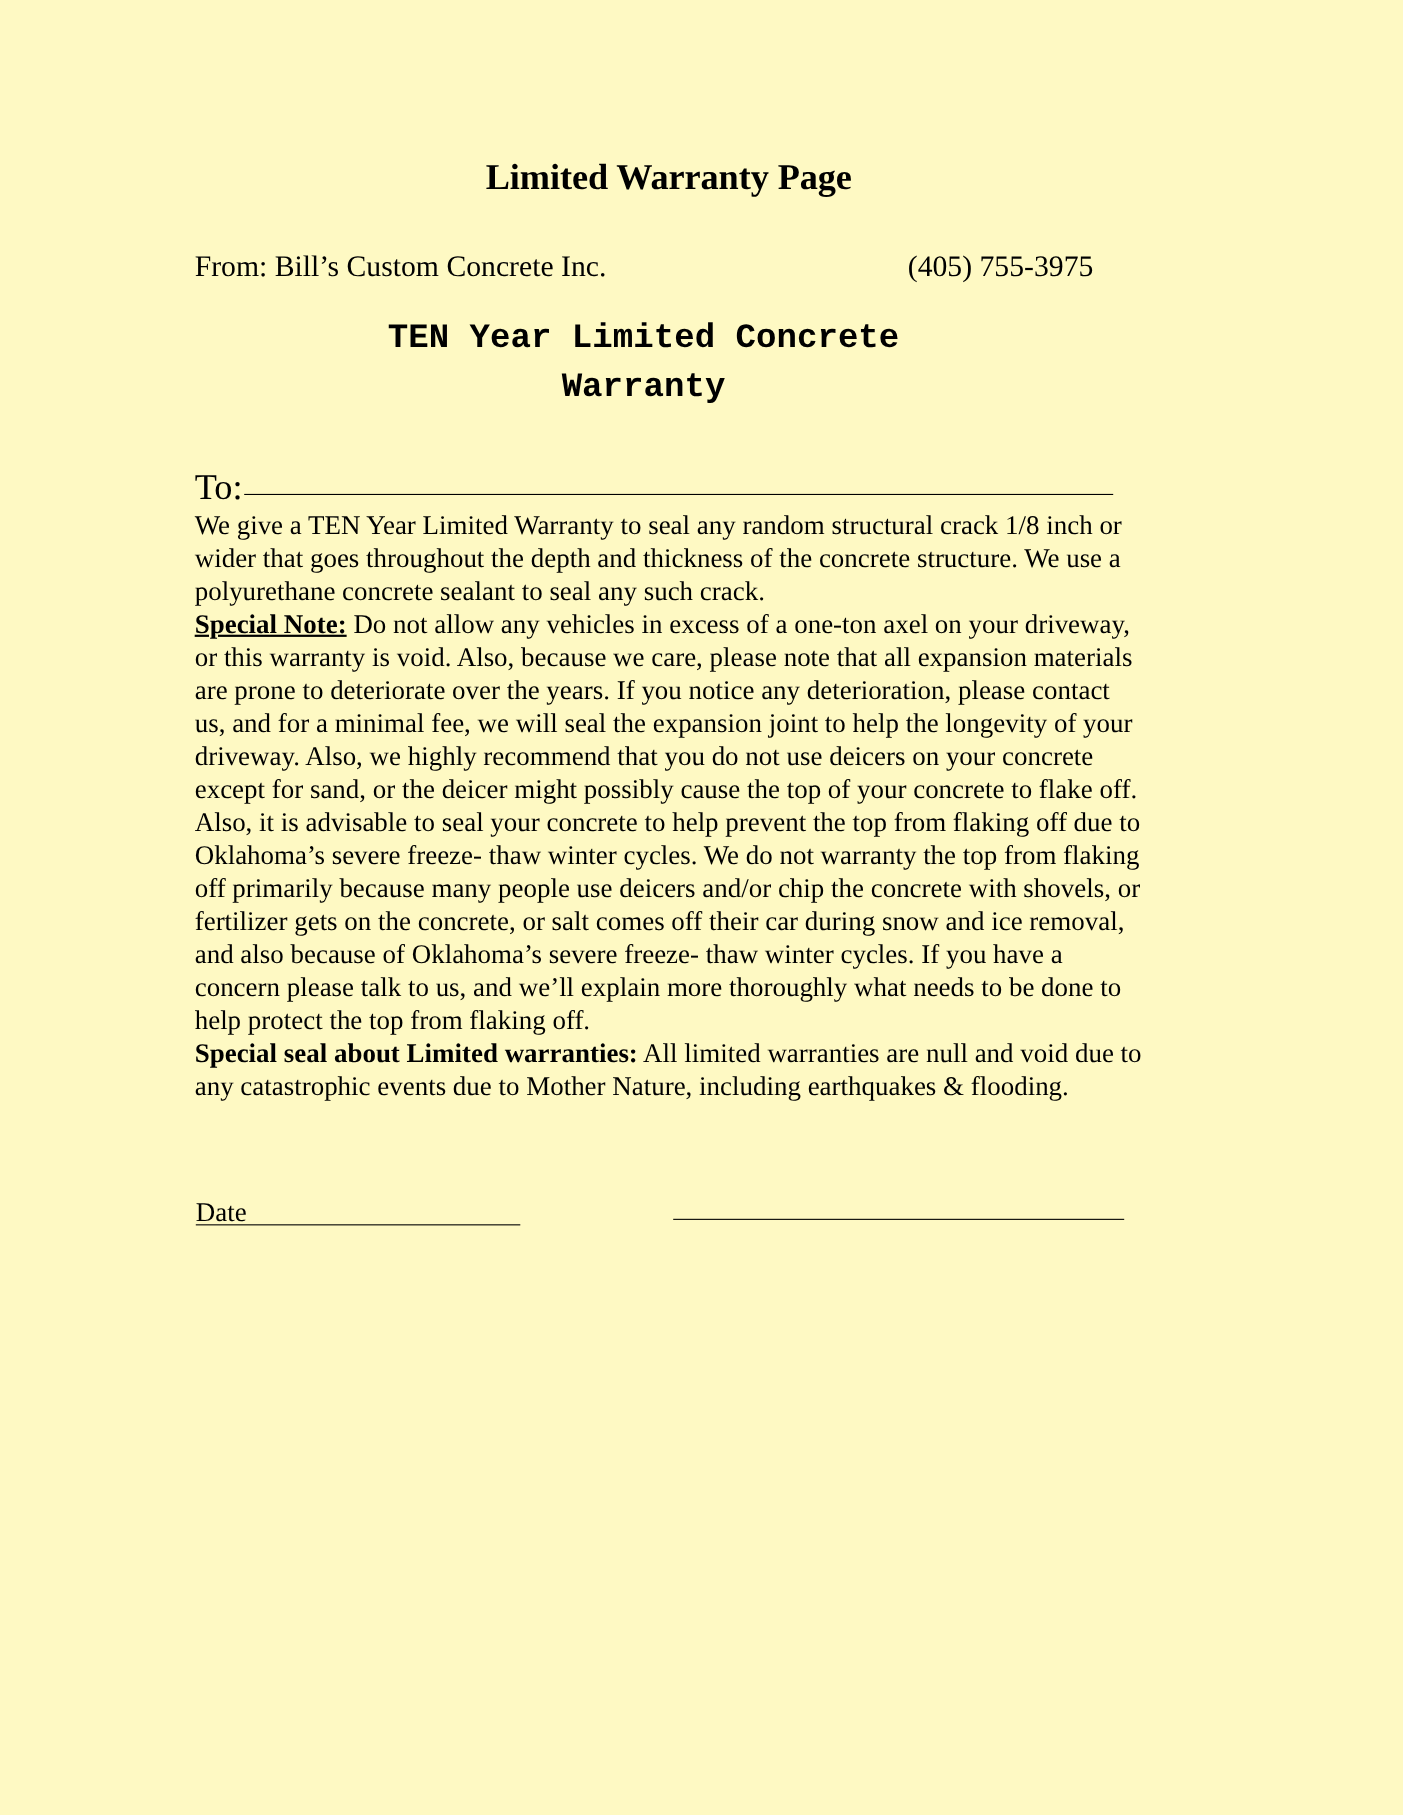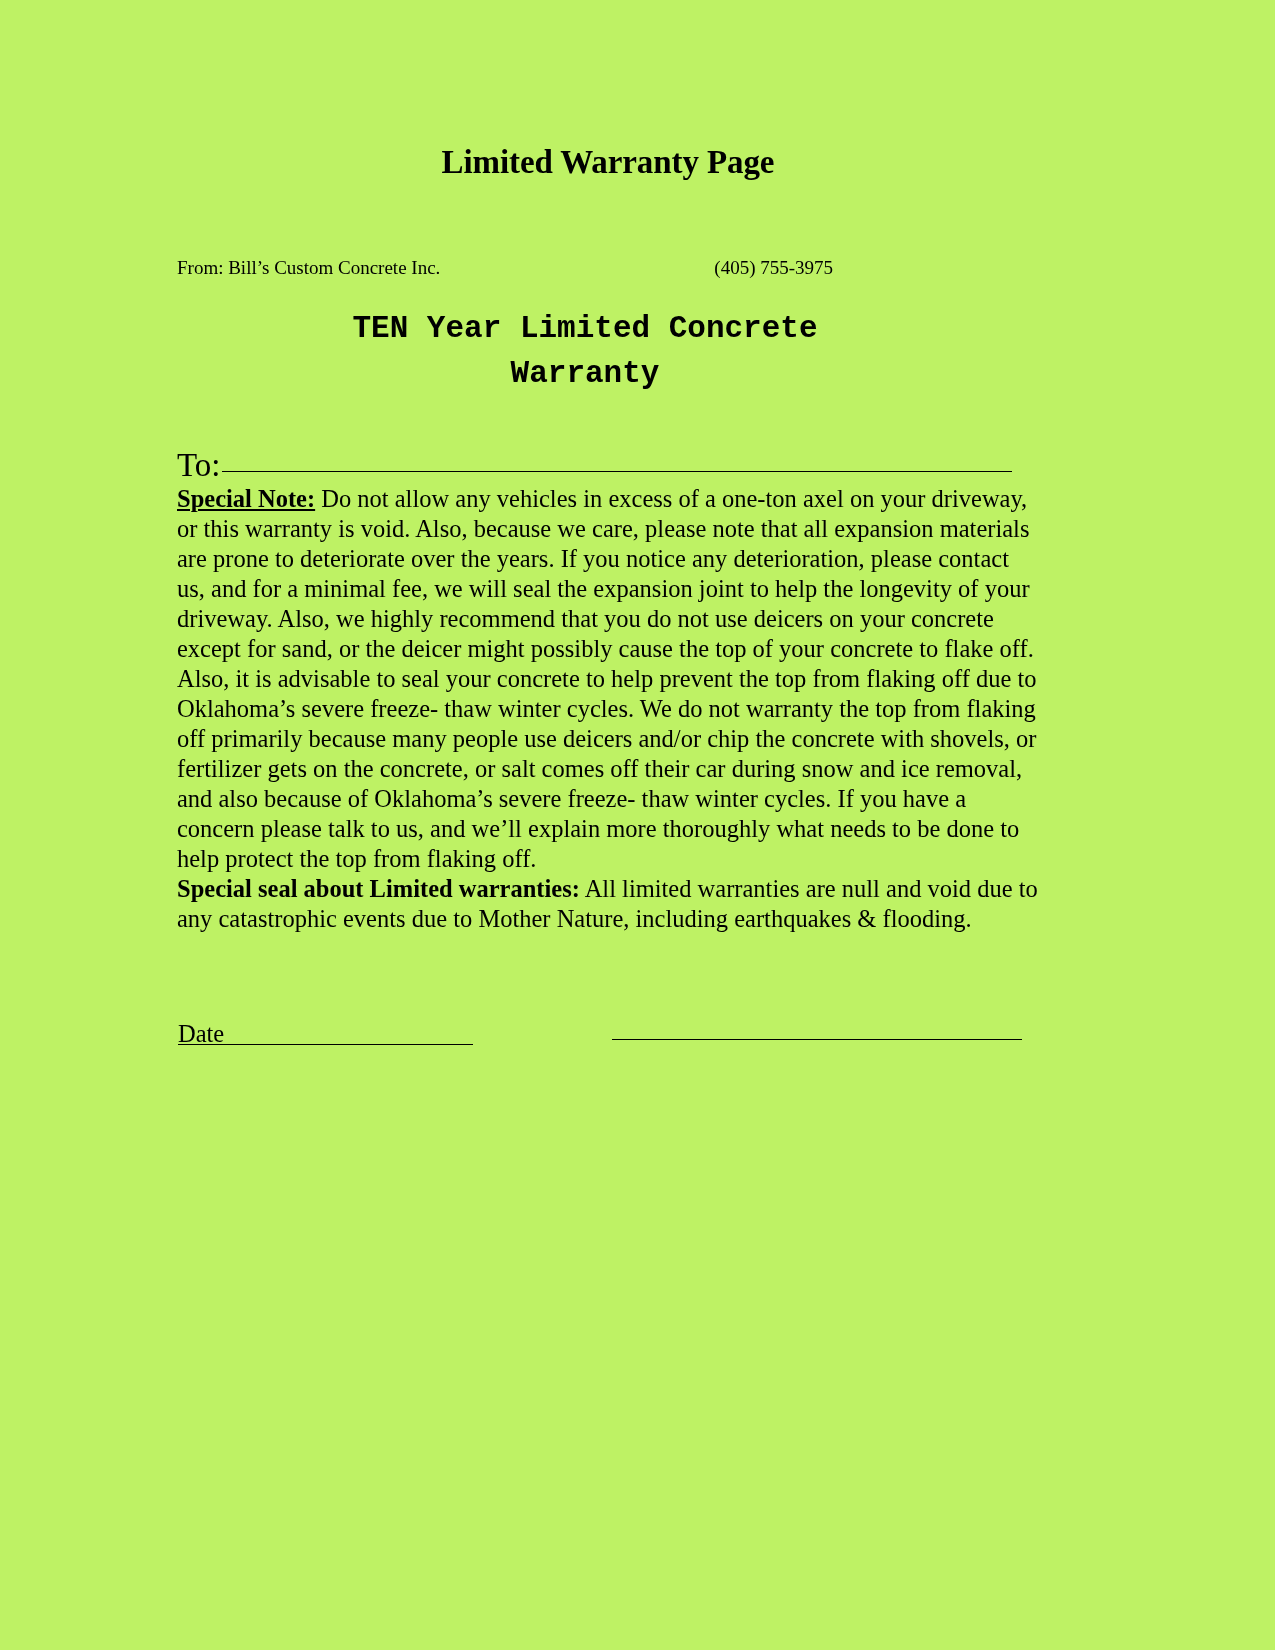--- a/index.html
+++ b/index.html
@@ -9,21 +9,21 @@
   }
   body {
     font-family: "Liberation Serif", "DejaVu Serif", serif;
     color: #000000;
   }
   .page {
     position: relative;
     width: 1275px;
     height: 1650px;
     margin: 0 auto;
-    background: #bef264;
+    background: #fef9c3;
     box-sizing: border-box;
     padding: 0;
     overflow: hidden;
   }
   .content {
     position: absolute;
     left: 177px;
     top: 0;
     width: 862px;
   }
@@ -36,23 +36,23 @@
     line-height: 1.18;
     margin: 0;
     padding-top: 143px;
     letter-spacing: -0.1px;
   }
 
   
   .from-row {
     display: flex;
     align-items: baseline;
-    font-size: 19px;
+    font-size: 27px;
     line-height: 1.3;
-    margin-top: 74px;
+    margin-top: 43px;
     white-space: nowrap;
   }
   .from-label {
     flex: 0 0 auto;
   }
   .from-spacer {
     flex: 0 0 auto;
     width: 274px;
   }
   .phone {
@@ -171,20 +171,21 @@
     <h2 class="sub-heading">
       <span>TEN Year Limited Concrete</span>
       <span class="line2">Warranty</span>
     </h2>
 
     <div class="to-row">
       <span class="to-label">To:</span>
       <span class="to-rule"></span>
     </div>
 
+    <p class="body para-intro">We give a TEN Year Limited Warranty to seal any random structural crack 1/8 inch or wider that goes throughout the depth and thickness of the concrete structure. We use a polyurethane concrete sealant to seal any such crack.</p>
 
     <p class="body para-special">
       <span class="bold-underline">Special Note:</span><span> Do not allow any vehicles in excess of a one-ton axel on your driveway, or this warranty is void. Also, because we care, please note that all expansion materials are prone to deteriorate over the years. If you notice any deterioration, please contact us, and for a minimal fee, we will seal the expansion joint to help the longevity of your driveway. Also, we highly recommend that you do not use deicers on your concrete except for sand, or the deicer might possibly cause the top of your concrete to flake off. Also, it is advisable to seal your concrete to help prevent the top from flaking off due to Oklahoma’s severe freeze- thaw winter cycles. We do not warranty the top from flaking off primarily because many people use deicers and/or chip the concrete with shovels, or fertilizer gets on the concrete, or salt comes off their car during snow and ice removal, and also because of Oklahoma’s severe freeze- thaw winter cycles. If you have a concern please talk to us, and we’ll explain more thoroughly what needs to be done to help protect the top from flaking off.</span>
     </p>
 
     <p class="body para-limited">
       <span class="bold-plain">Special seal about Limited warranties:</span><span> All limited warranties are null and void due to any catastrophic events due to Mother Nature, including earthquakes &amp; flooding.</span>
     </p>
 
     <div class="sig-block">

